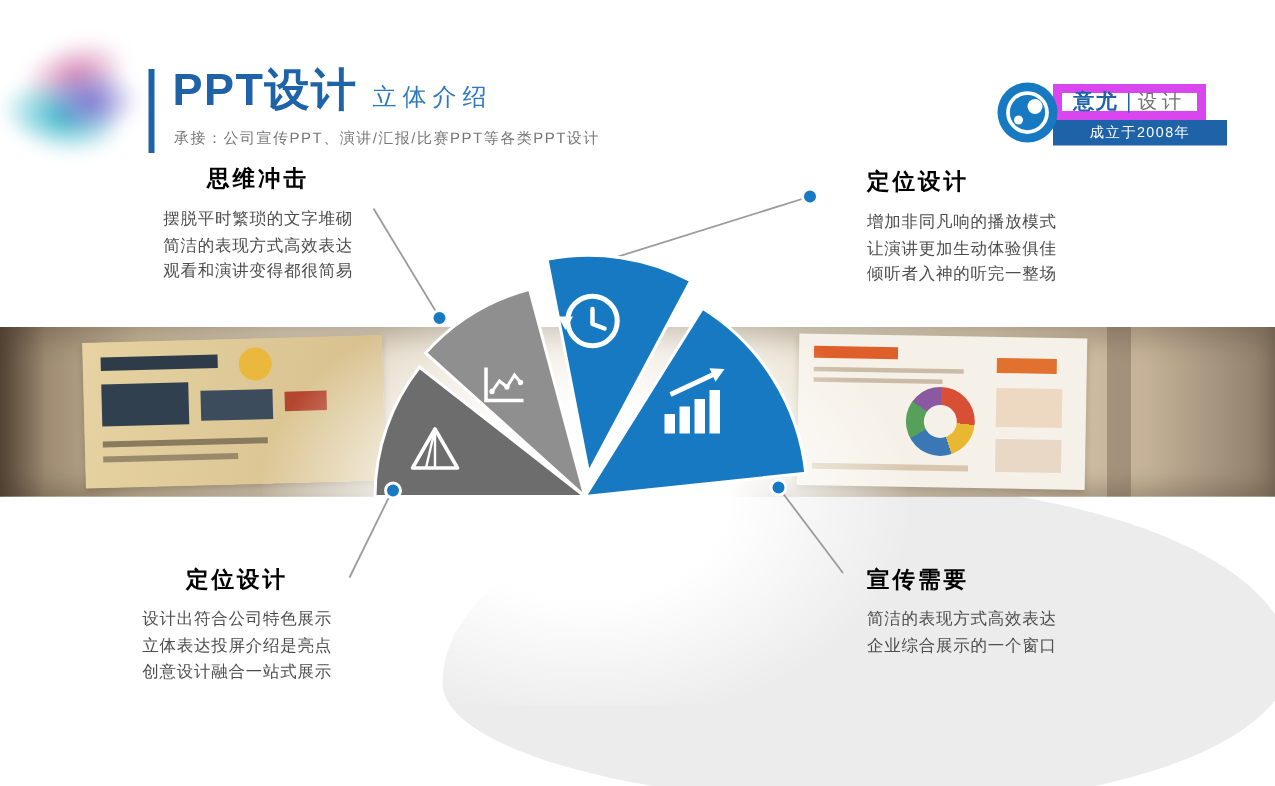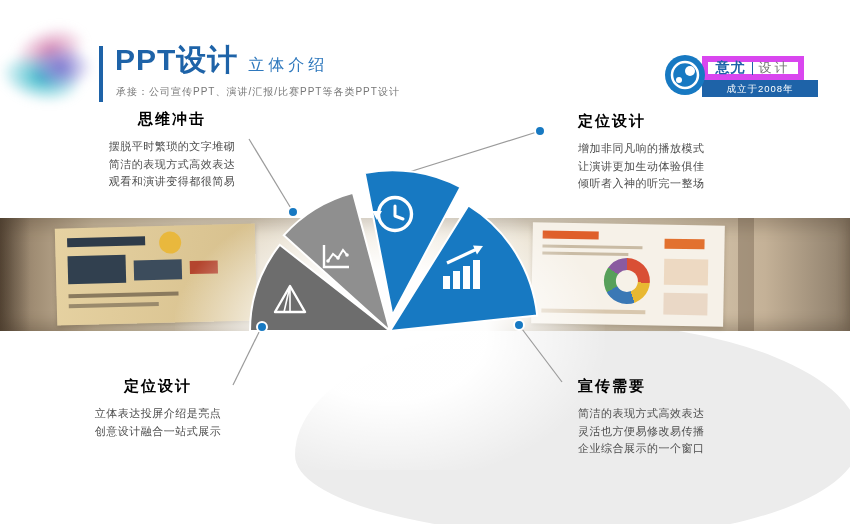--- a/index.html
+++ b/index.html
@@ -198,24 +198,24 @@
 
   <div class="block b-tr">
     <h3>定位设计</h3>
     <p>增加非同凡响的播放模式</p>
     <p>让演讲更加生动体验俱佳</p>
     <p>倾听者入神的听完一整场</p>
   </div>
 
   <div class="block b-bl">
     <h3>定位设计</h3>
+    <p>设计出符合公司特色展示</p>
     <p>立体表达投屏介绍是亮点</p>
     <p>创意设计融合一站式展示</p>
   </div>
 
   <div class="block b-br">
     <h3>宣传需要</h3>
     <p>简洁的表现方式高效表达</p>
-    <p>灵活也方便易修改易传播</p>
     <p>企业综合展示的一个窗口</p>
   </div>
 
 </div>
 
 </body></html>

